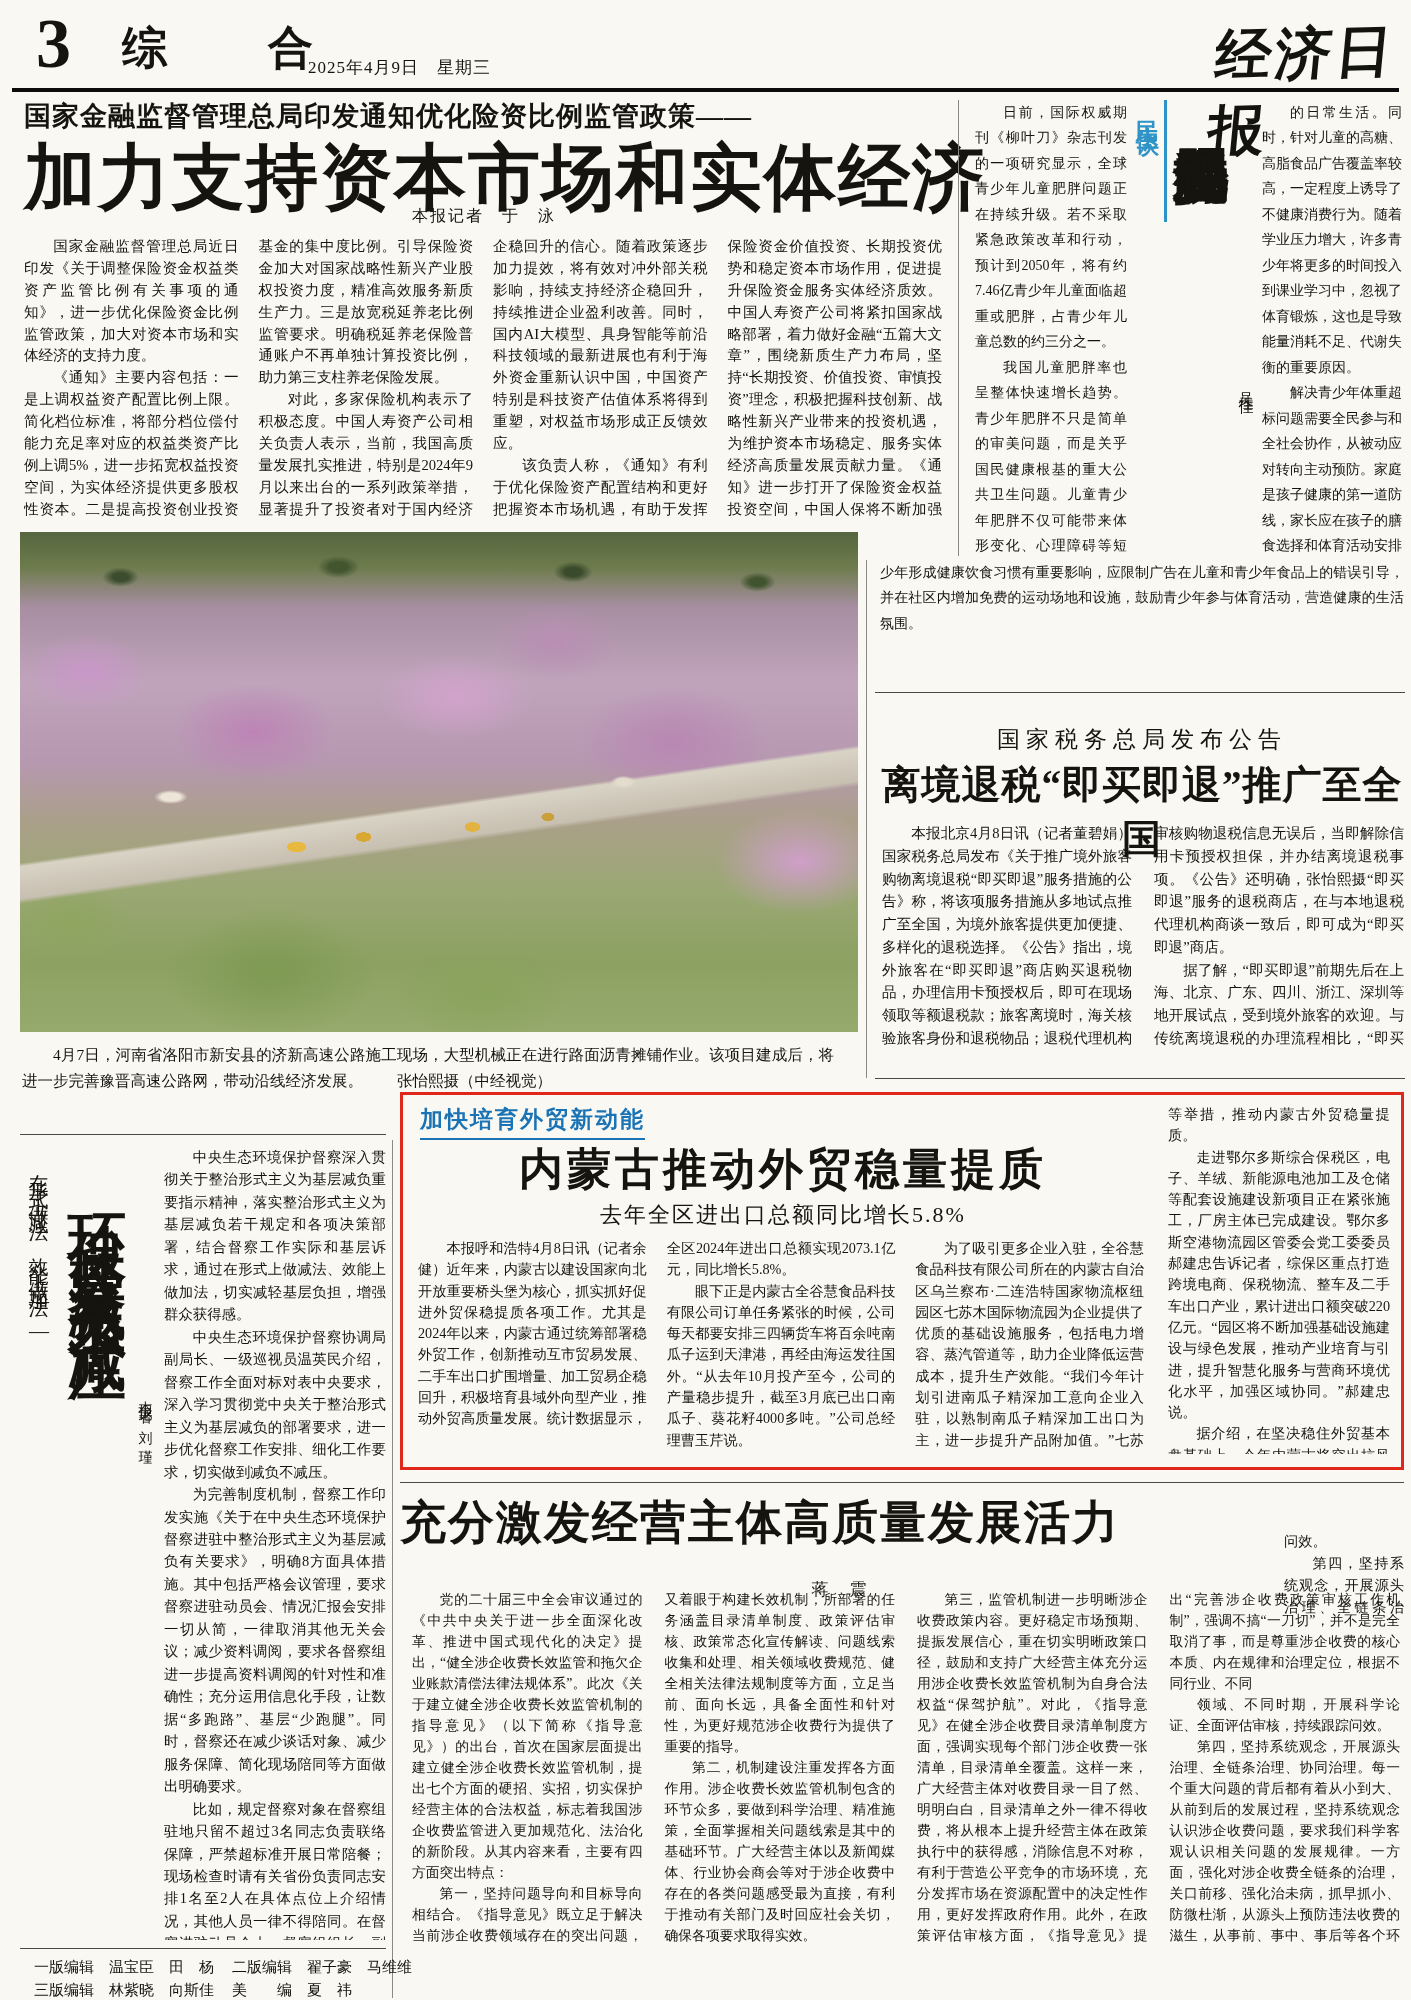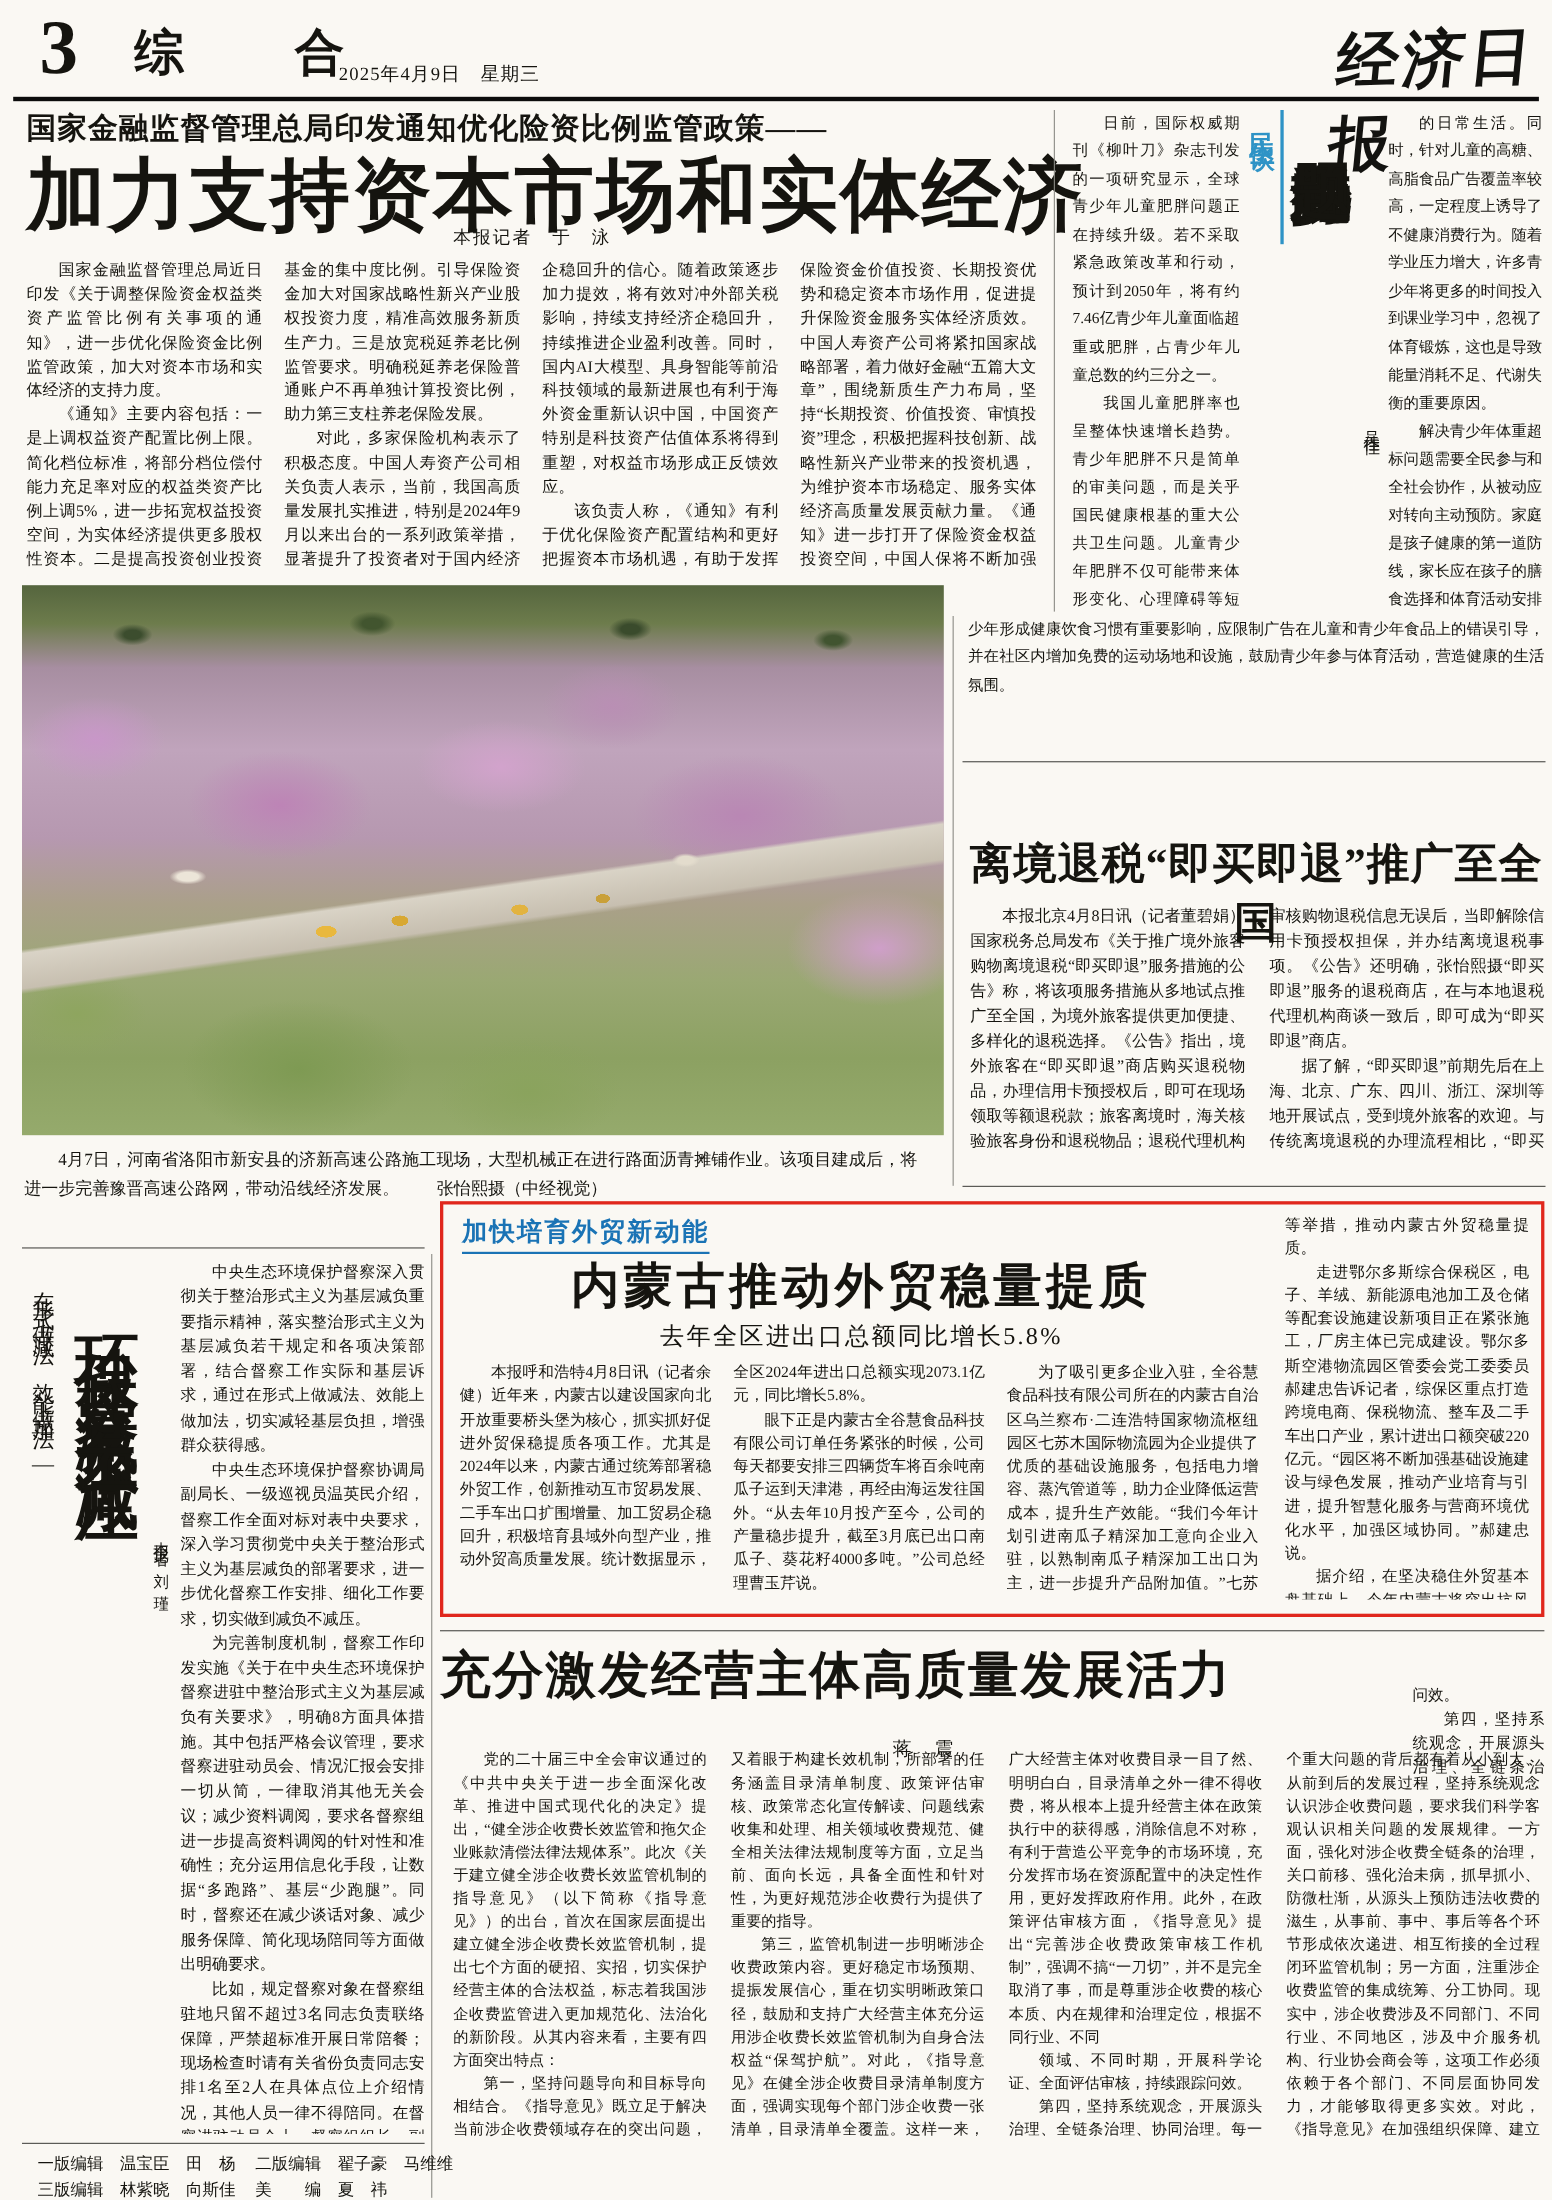--- a/index.html
+++ b/index.html
@@ -115,20 +115,21 @@
   <div class="abs ms-col jtext" style="left:1262px;top:100px;width:140px;height:458px;">
       <p>的日常生活。同时，针对儿童的高糖、高脂食品广告覆盖率较高，一定程度上诱导了不健康消费行为。随着学业压力增大，许多青少年将更多的时间投入到课业学习中，忽视了体育锻炼，这也是导致能量消耗不足、代谢失衡的重要原因。</p>
       <p>解决青少年体重超标问题需要全民参与和全社会协作，从被动应对转向主动预防。家庭是孩子健康的第一道防线，家长应在孩子的膳食选择和体育活动安排中发挥作用，引导孩子减少高糖、高脂食物摄入，多参与户外运动。学校是培养健康生活方式的重要场所，应通过开设营养与健康课程，帮助学生了解健康饮食的重要性，还要确保学生每天有足够的体育活动时间。社会环境对青</p>
     </div>
   <div class="abs ms-col jtext cont" style="left:880px;top:560px;width:524px;height:116px;">
       <p>少年形成健康饮食习惯有重要影响，应限制广告在儿童和青少年食品上的错误引导，并在社区内增加免费的运动场地和设施，鼓励青少年参与体育活动，营造健康的生活氛围。</p>
     </div>
   <div class="rule-h" style="left:875px;top:692px;width:530px;"></div>
 
   <div class="rule-v" style="left:866px;top:560px;height:518px;"></div>
+  <div class="abs tax-kicker" style="left:880px;top:724px;width:524px;">国家税务总局发布公告</div>
   <div class="abs tax-headline" style="left:874px;top:758px;width:536px;">离境退税“即买即退”推广至全国</div>
   <div class="abs tax-body jtext colflow" style="left:882px;top:822px;width:522px;height:248px;">
       <p>本报北京4月8日讯（记者董碧娟）国家税务总局发布《关于推广境外旅客购物离境退税“即买即退”服务措施的公告》称，将该项服务措施从多地试点推广至全国，为境外旅客提供更加便捷、多样化的退税选择。《公告》指出，境外旅客在“即买即退”商店购买退税物品，办理信用卡预授权后，即可在现场领取等额退税款；旅客离境时，海关核验旅客身份和退税物品；退税代理机构审核购物退税信息无误后，当即解除信用卡预授权担保，并办结离境退税事项。《公告》还明确，张怡熙摄“即买即退”服务的退税商店，在与本地退税代理机构商谈一致后，即可成为“即买即退”商店。</p>
       <p>据了解，“即买即退”前期先后在上海、北京、广东、四川、浙江、深圳等地开展试点，受到境外旅客的欢迎。与传统离境退税的办理流程相比，“即买即退”将退税环节提前，境外旅客在购物环节就能拿到退税款，更加直观地感受到退税带来的实惠，有利于旅客在购物现场领取退税款用于再消费。</p>
     </div>
   <div class="rule-h" style="left:875px;top:1078px;width:530px;"></div>
 
   <div class="photo"></div>
   <p class="abs caption" style="left:22px;top:1042px;width:812px;margin:0;text-indent:2em;"><span>4月7日，河南省洛阳市新安县的济新高速公路施工现场，大型机械正在进行路面沥青摊铺作业。该项目建成后，将进一步完善豫晋高速公路网，带动沿线经济发展。</span><span class="credit">张怡熙摄（中经视觉）</span></p>
 
@@ -170,18 +171,19 @@
 
   <div class="abs jy-headline" style="left:400px;top:1492px;width:880px;">充分激发经营主体高质量发展活力</div>
   <div class="abs jy-author" style="left:400px;top:1578px;width:880px;">蒋　震</div>
   <div class="abs jy-topright jtext cont" style="left:1284px;top:1530px;width:120px;height:92px;">
       <p>问效。</p>
       <p>第四，坚持系统观念，开展源头治理、全链条治理、协同治理。每一个重</p>
     </div>
   <div class="abs jy-body jtext colflow" style="left:412px;top:1590px;width:988px;height:368px;">
       <p>党的二十届三中全会审议通过的《中共中央关于进一步全面深化改革、推进中国式现代化的决定》提出，“健全涉企收费长效监管和拖欠企业账款清偿法律法规体系”。此次《关于建立健全涉企收费长效监管机制的指导意见》（以下简称《指导意见》）的出台，首次在国家层面提出建立健全涉企收费长效监管机制，提出七个方面的硬招、实招，切实保护经营主体的合法权益，标志着我国涉企收费监管进入更加规范化、法治化的新阶段。从其内容来看，主要有四方面突出特点：</p>
       <p>第一，坚持问题导向和目标导向相结合。《指导意见》既立足于解决当前涉企收费领域存在的突出问题，又着眼于构建长效机制，所部署的任务涵盖目录清单制度、政策评估审核、政策常态化宣传解读、问题线索收集和处理、相关领域收费规范、健全相关法律法规制度等方面，立足当前、面向长远，具备全面性和针对性，为更好规范涉企收费行为提供了重要的指导。</p>
+      <p>第二，机制建设注重发挥各方面作用。涉企收费长效监管机制包含的环节众多，要做到科学治理、精准施策，全面掌握相关问题线索是其中的基础环节。广大经营主体以及新闻媒体、行业协会商会等对于涉企收费中存在的各类问题感受最为直接，有利于推动有关部门及时回应社会关切，确保各项要求取得实效。</p>
       <p>第三，监管机制进一步明晰涉企收费政策内容。更好稳定市场预期、提振发展信心，重在切实明晰政策口径，鼓励和支持广大经营主体充分运用涉企收费长效监管机制为自身合法权益“保驾护航”。对此，《指导意见》在健全涉企收费目录清单制度方面，强调实现每个部门涉企收费一张清单，目录清单全覆盖。这样一来，广大经营主体对收费目录一目了然、明明白白，目录清单之外一律不得收费，将从根本上提升经营主体在政策执行中的获得感，消除信息不对称，有利于营造公平竞争的市场环境，充分发挥市场在资源配置中的决定性作用，更好发挥政府作用。此外，在政策评估审核方面，《指导意见》提出“完善涉企收费政策审核工作机制”，强调不搞“一刀切”，并不是完全取消了事，而是尊重涉企收费的核心本质、内在规律和治理定位，根据不同行业、不同</p>
       <p>领域、不同时期，开展科学论证、全面评估审核，持续跟踪问效。</p>
       <p>第四，坚持系统观念，开展源头治理、全链条治理、协同治理。每一个重大问题的背后都有着从小到大、从前到后的发展过程，坚持系统观念认识涉企收费问题，要求我们科学客观认识相关问题的发展规律。一方面，强化对涉企收费全链条的治理，关口前移、强化治未病，抓早抓小、防微杜渐，从源头上预防违法收费的滋生，从事前、事中、事后等各个环节形成依次递进、相互衔接的全过程闭环监管机制；另一方面，注重涉企收费监管的集成统筹、分工协同。现实中，涉企收费涉及不同部门、不同行业、不同地区，涉及中介服务机构、行业协会商会等，这项工作必须依赖于各个部门、不同层面协同发力，才能够取得更多实效。对此，《指导意见》在加强组织保障、建立协同监管机制等方面提出明确要求，不断强化政策制定和监督检查等工作职责的协同，确保守土有责、守土尽责。</p>
     </div>
 
 </div>
 
 </body></html>

